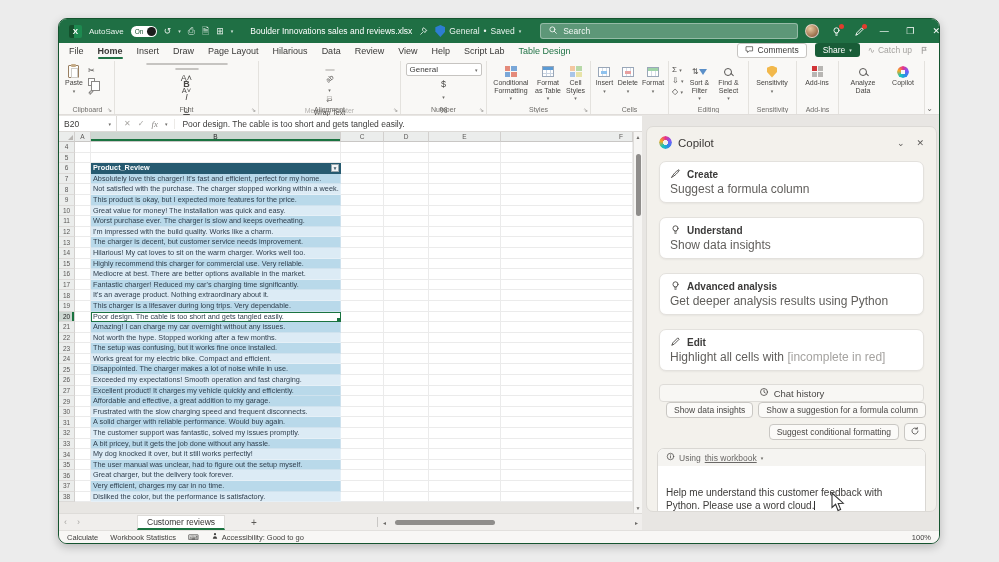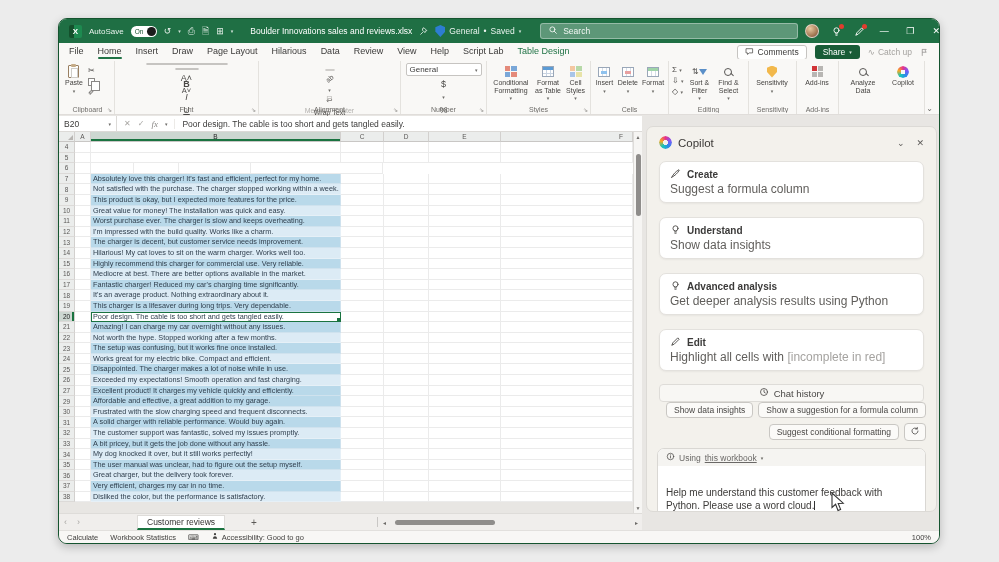--- a/index.html
+++ b/index.html
@@ -20,24 +20,24 @@
   .tb-meta{display:flex;align-items:center;gap:4px;font-size:8.5px;color:#eaf3ee;}
   .searchbox{width:258px;height:16px;margin-left:12px;border-radius:3px;background:rgba(255,255,255,.28);border:1px solid rgba(255,255,255,.35);display:flex;align-items:center;gap:5px;padding:0 7px;flex:none;}
   .searchbox span{font-size:8.5px;color:#f2f7f4;}
   .tb-right{margin-left:auto;display:flex;align-items:center;gap:12px;}
   .avatar{width:14px;height:14px;border-radius:50%;background:radial-gradient(circle at 35% 30%,#e8c9a0,#9a6f4b 70%,#5d4a63);border:1px solid rgba(255,255,255,.6);}
   .badge{position:relative;display:inline-flex;}
   .badge::after{content:"";position:absolute;right:-2px;top:-2px;width:5px;height:5px;border-radius:50%;background:#e23c2e;}
   .winbtn{font-size:9px;color:#fff;width:14px;text-align:center;}
 
   
-  .menubar{position:absolute;left:0;top:24px;width:100%;height:16px;background:#f9f8f6;display:flex;align-items:flex-start;padding:0 10px;}
+  .menubar{position:absolute;left:0;top:24px;width:100%;height:16px;background:#f9f8f6;display:flex;align-items:flex-end;padding:0 10px;}
   .mtabs{display:flex;gap:14px;align-items:center;height:100%;}
   .mtab{font-size:9px;color:#3b3a39;height:100%;display:flex;align-items:center;position:relative;white-space:nowrap;}
-  .mtab.active{font-weight:normal;}
+  .mtab.active{font-weight:bold;}
   .mtab.active::after{content:"";position:absolute;left:0;right:0;bottom:0;height:2px;background:#217346;border-radius:1px;}
   .mtab.ctx{color:#217346;}
   .mright{margin-left:auto;display:flex;align-items:center;gap:8px;}
   .comments-btn{display:flex;align-items:center;gap:4px;border:1px solid #c6c4c1;border-radius:3px;background:#fff;padding:1px 7px;font-size:8.5px;color:#3b3a39;}
   .share-btn{display:flex;align-items:center;gap:4px;border-radius:3px;background:#185c37;padding:2px 8px;font-size:8.5px;color:#fff;}
   .catchup{display:flex;align-items:center;gap:3px;font-size:8.5px;color:#a5a3a0;}
 
   
   .ribbon{position:absolute;left:0;top:40px;width:100%;height:56px;background:#f9f8f6;border-bottom:1px solid #e0ddda;display:flex;padding:2px 2px 0;}
   .rgroup{position:relative;border-right:1px solid #e4e2de;padding:2px 3px 11px;display:flex;flex-direction:column;flex:none;}
@@ -525,20 +525,21 @@
             <div class="g-cell" style="width: 16px;"></div>
             <div class="g-cell" style="width: 250px;"></div>
             <div class="g-cell" style="width: 43px;"></div>
             <div class="g-cell" style="width: 45px;"></div>
             <div class="g-cell" style="width: 72px;"></div>
             <div class="g-cell" style="width: 132px;"></div>
           </div>
           <div class="g-row">
             <div class="g-rowhead">6</div>
             <div class="g-cell" style="width: 16px;"></div>
+            <div class="g-cell thead" style="width: 250px;">Product_Review<span class="filterbox">▾</span></div>
             <div class="g-cell" style="width: 43px;"></div>
             <div class="g-cell" style="width: 45px;"></div>
             <div class="g-cell" style="width: 72px;"></div>
             <div class="g-cell" style="width: 132px;"></div>
           </div>
           <div class="g-row">
             <div class="g-rowhead">7</div>
             <div class="g-cell" style="width: 16px;"></div>
             <div class="g-cell band-d" style="width: 250px;">Absolutely love this charger! It's fast and efficient, perfect for my home.</div>
             <div class="g-cell" style="width: 43px;"></div>

